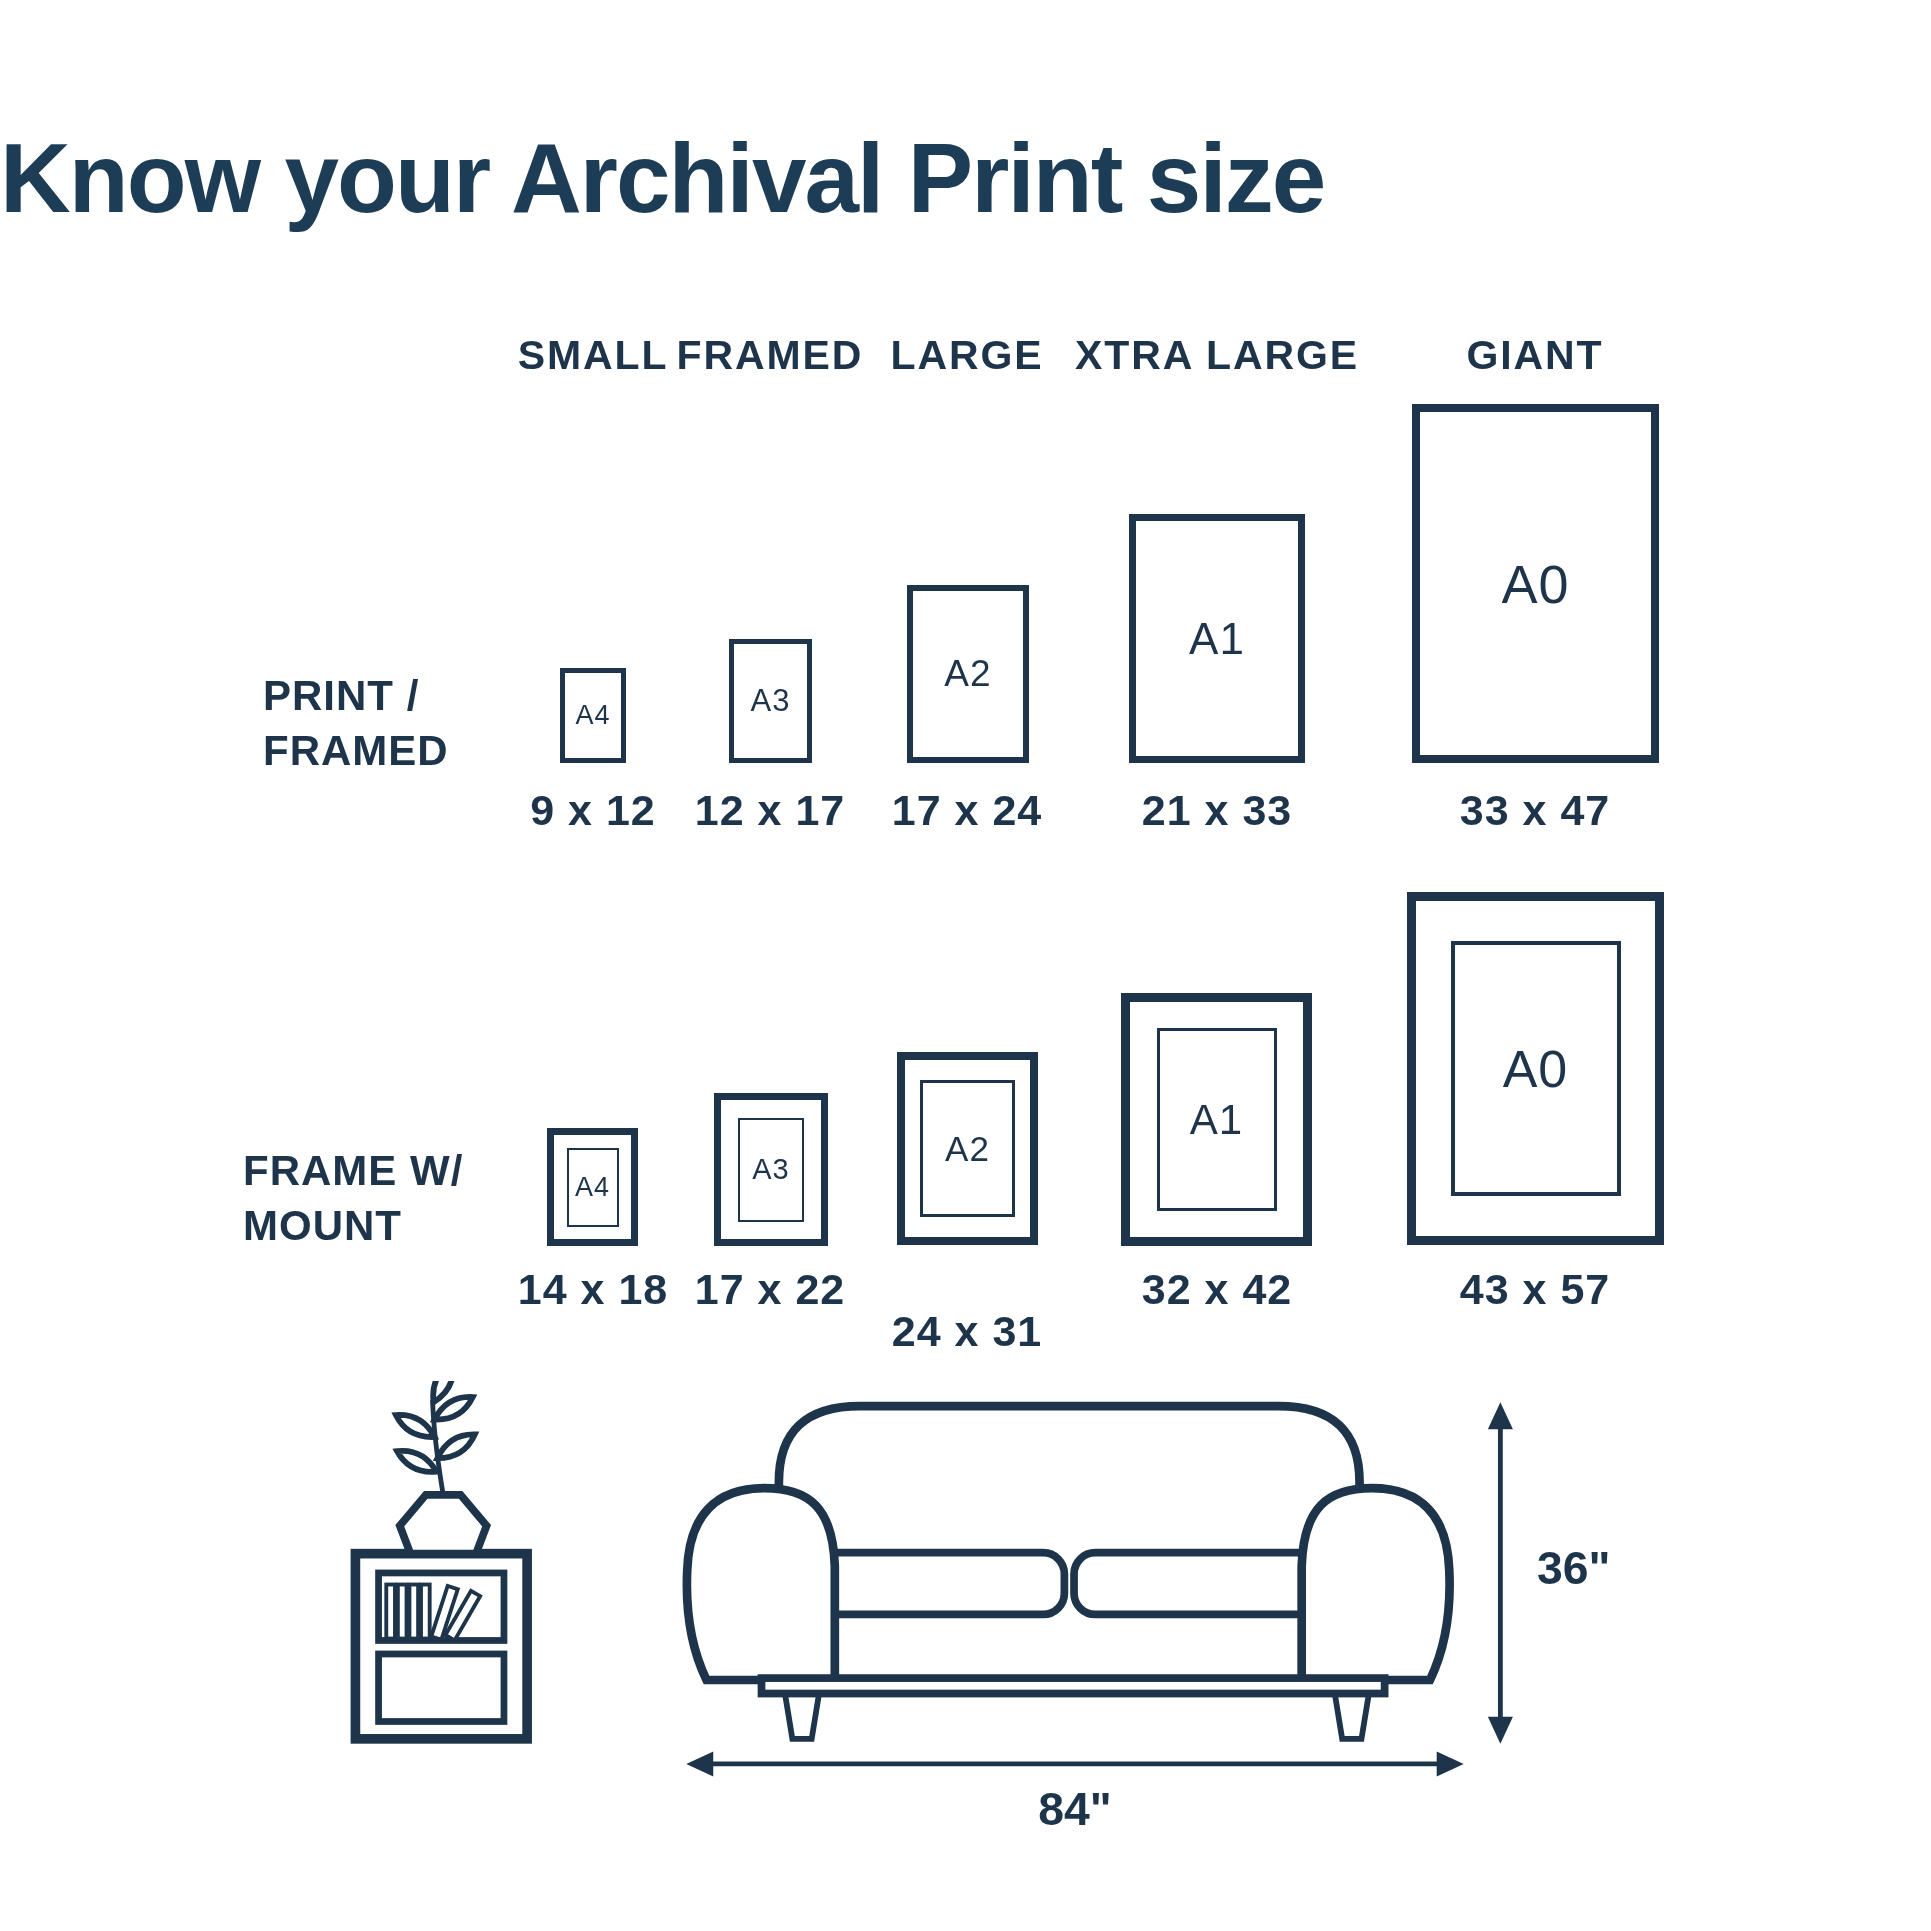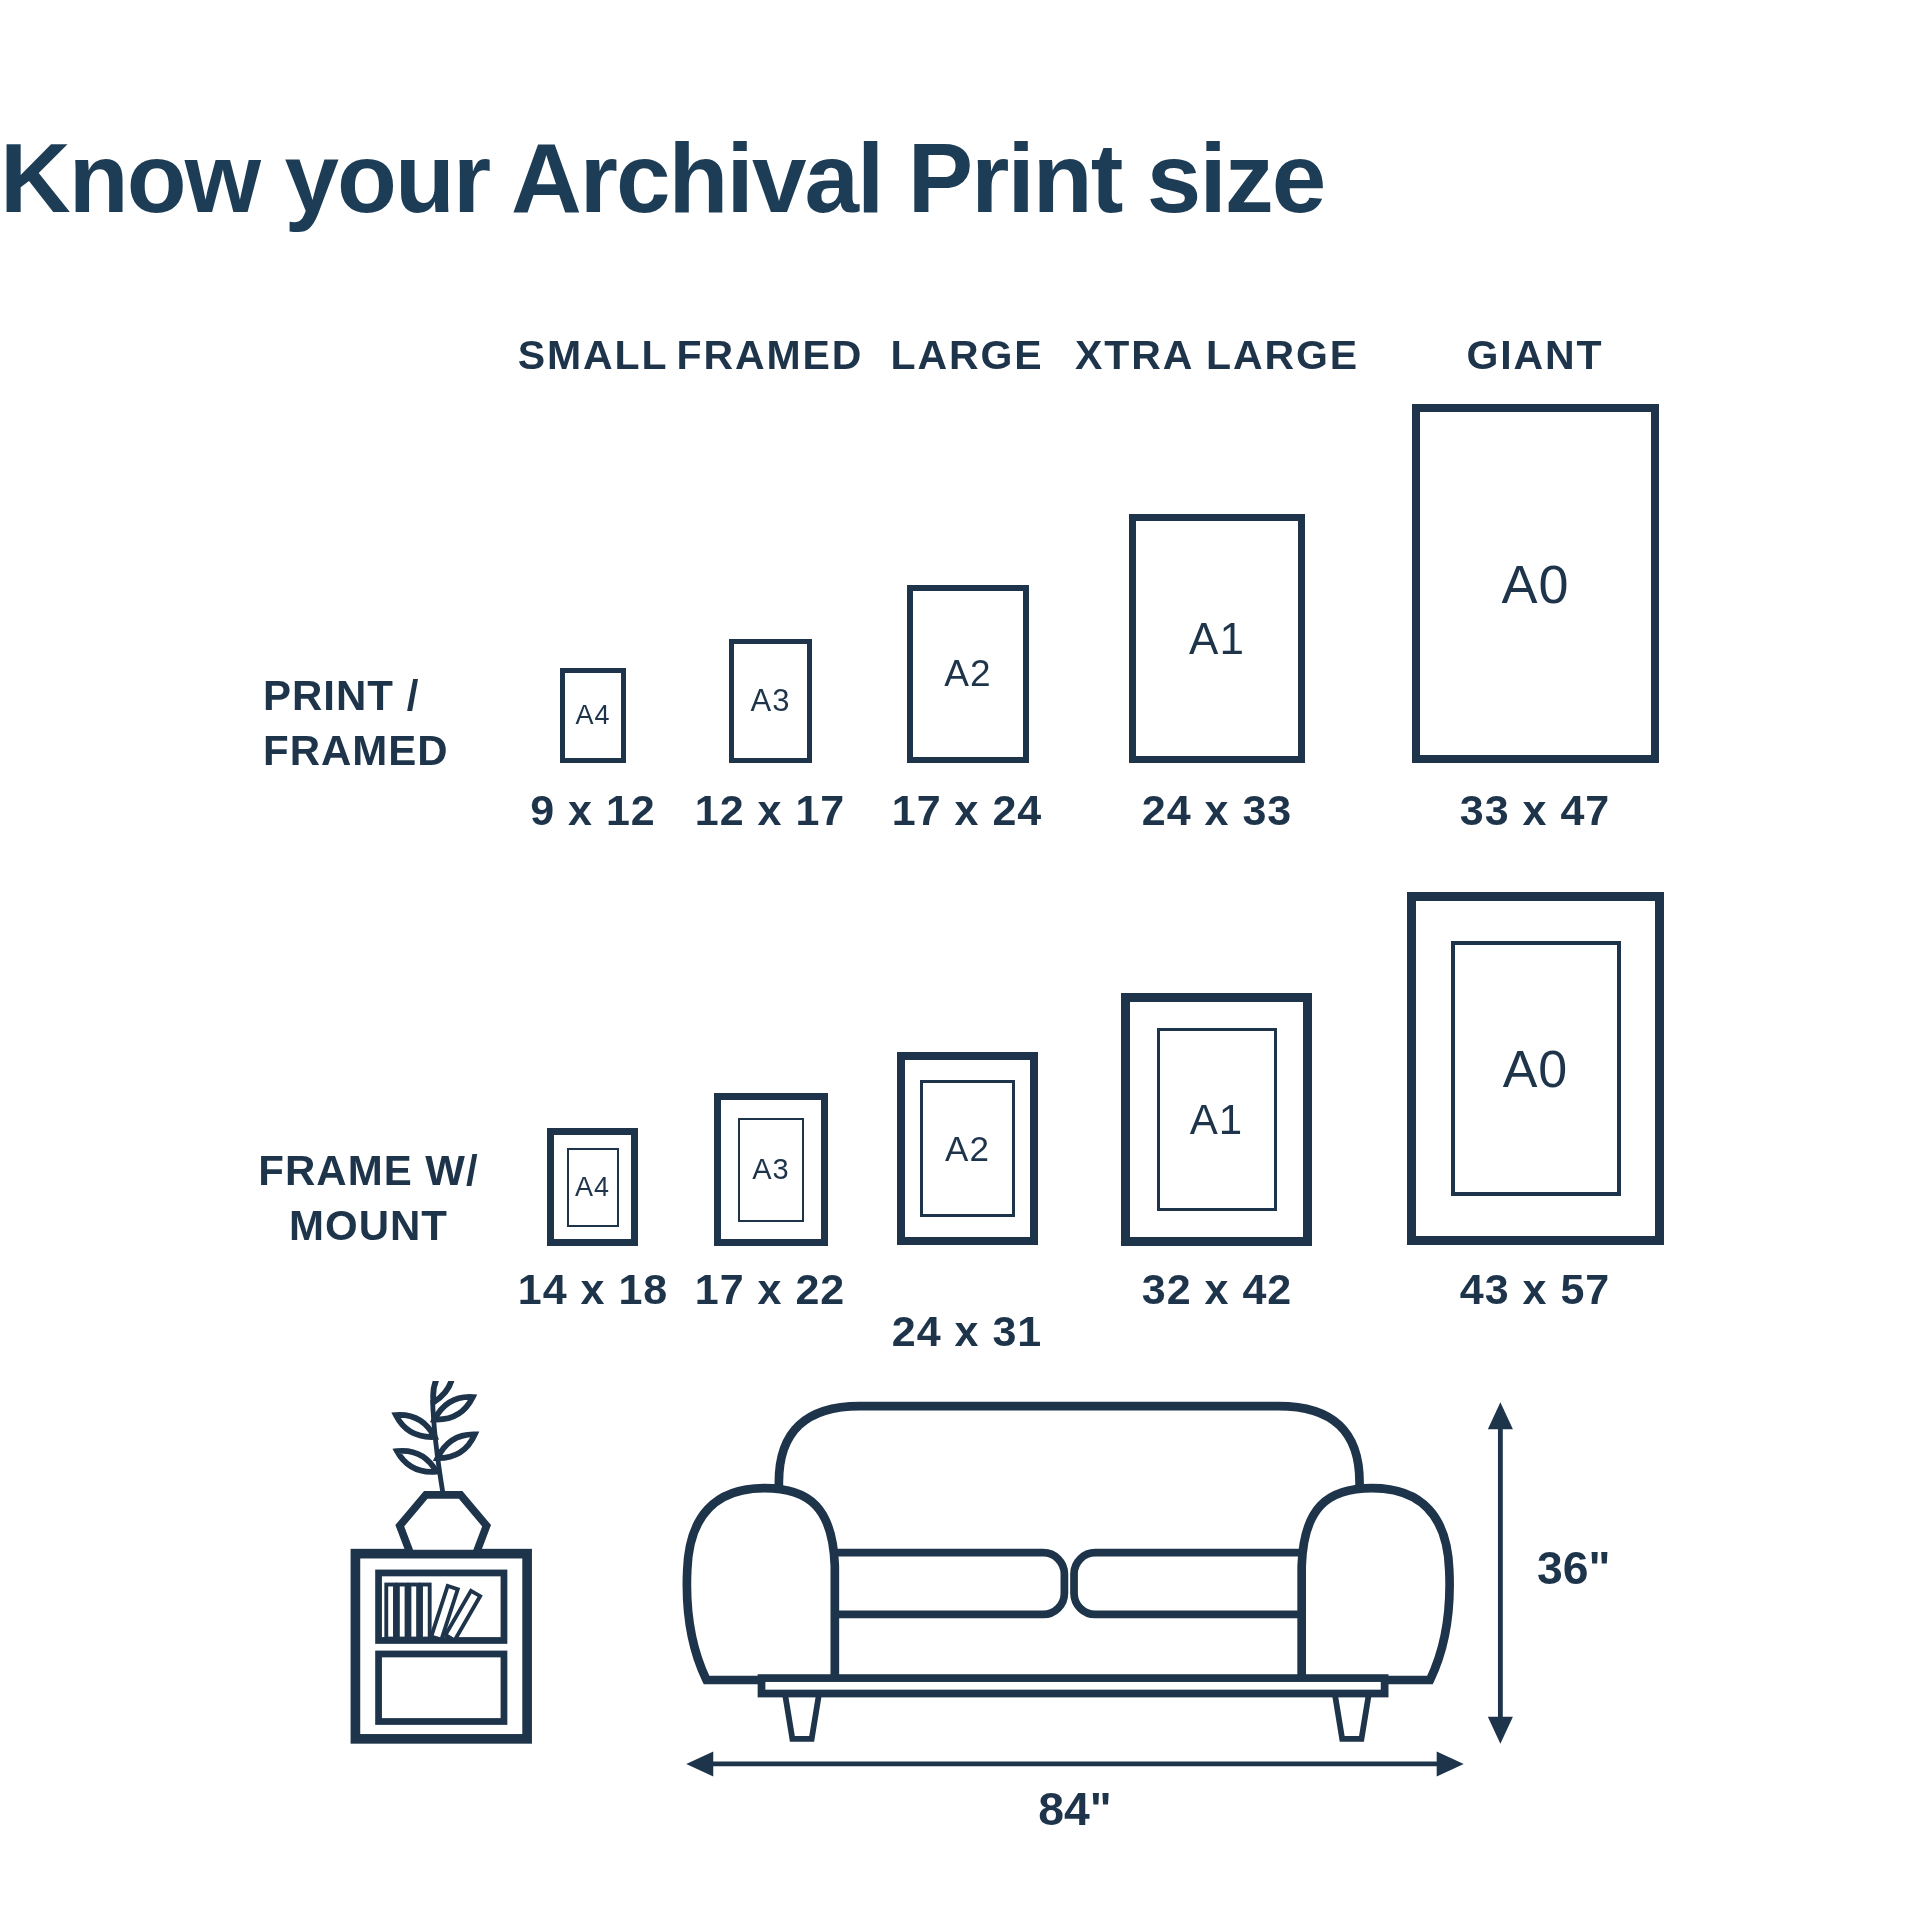--- a/index.html
+++ b/index.html
@@ -26,21 +26,21 @@
     position:absolute;top:332px;
     transform:translateX(-50%);
     font-size:41px;font-weight:700;letter-spacing:1.9px;
     white-space:nowrap;
   }
   .row-label{
     position:absolute;
     font-size:42px;font-weight:700;letter-spacing:1px;
     line-height:1.32;
   }
-  .row-label.centered{text-align:center;}
+  .row-label.centered{}
   .pframe{
     position:absolute;box-sizing:border-box;
     border-style:solid;border-color:var(--ink);
     background:#fff;
     display:flex;align-items:center;justify-content:center;
   }
   .pframe .lbl{font-weight:400;letter-spacing:1px;}
   .mframe{
     position:absolute;box-sizing:border-box;
     border-style:solid;border-color:var(--ink);
@@ -98,21 +98,21 @@
   <div class="pframe" style="left:1129px;top:514px;width:176px;height:249px;border-width:7.7px">
     <span class="lbl" style="font-size:44px">A1</span>
   </div>
   <div class="pframe" style="left:1412px;top:404px;width:247px;height:359px;border-width:8.7px">
     <span class="lbl" style="font-size:54px">A0</span>
   </div>
 
   <div class="size-label" style="left:593px;top:786px">9 x 12</div>
   <div class="size-label" style="left:770px;top:786px">12 x 17</div>
   <div class="size-label" style="left:967px;top:786px">17 x 24</div>
-  <div class="size-label" style="left:1217px;top:786px">24 x 33</div>
+  <div class="size-label" style="left:1217px;top:786px">21 x 33</div>
   <div class="size-label" style="left:1535px;top:786px">33 x 47</div>
 
   <div class="row-label centered" style="left:243px;top:1143px;width:251px">
     <div>FRAME W/</div>
     <div>MOUNT</div>
   </div>
 
   <div class="mframe" style="left:547px;top:1128px;width:91px;height:118px;border-width:7.7px">
     <div class="mount-inner" style="width:52px;height:79px;border-width:2.9px">
       <span class="lbl" style="font-size:27px">A4</span>

